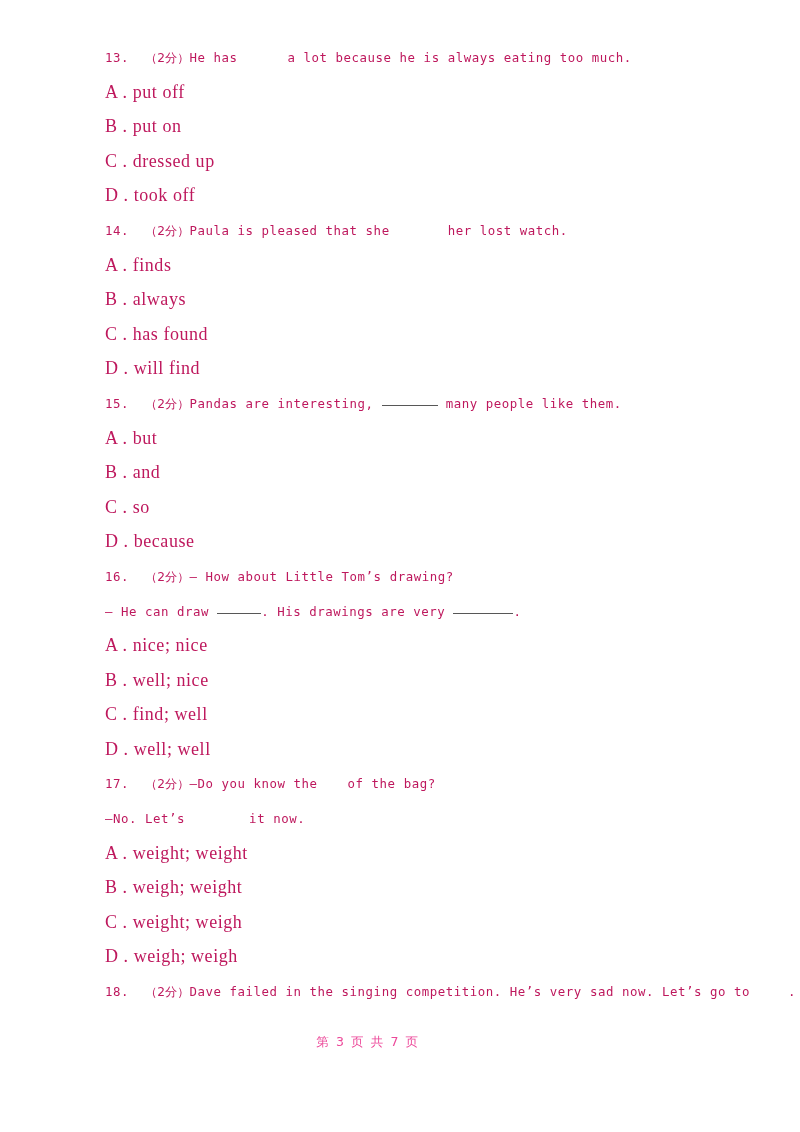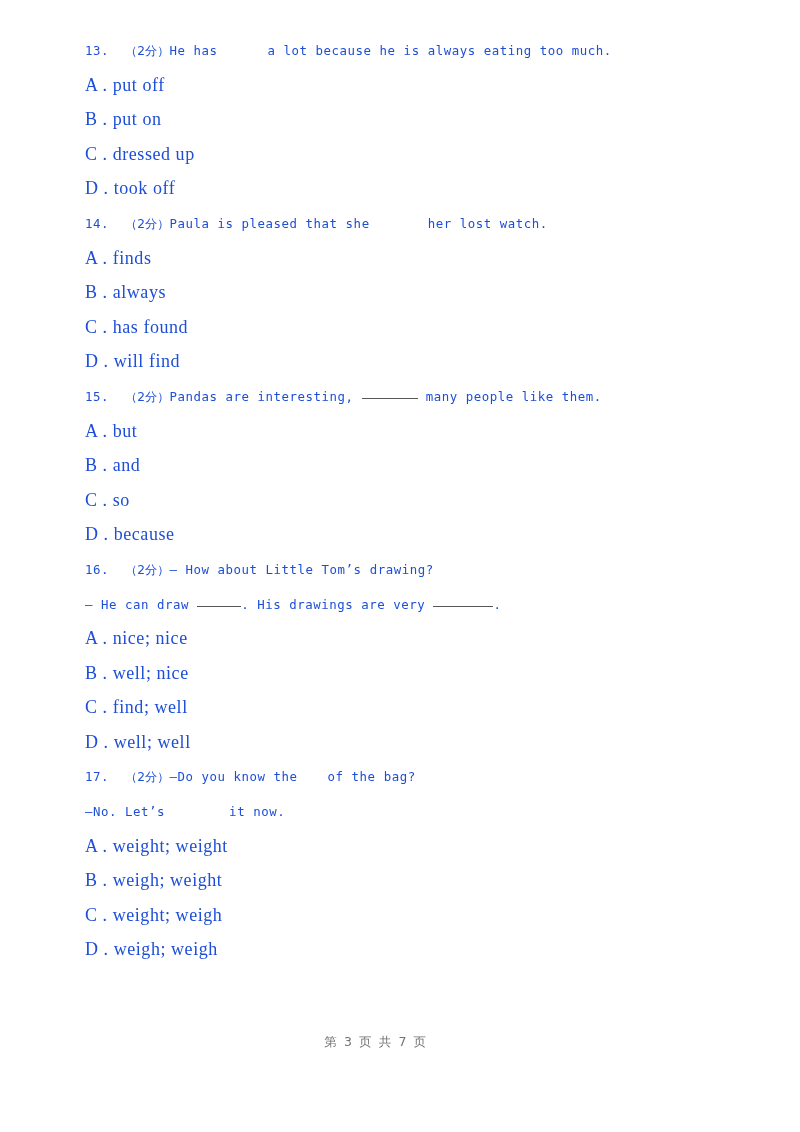--- a/index.html
+++ b/index.html
@@ -28,25 +28,26 @@
 
   #content {
     position: absolute;
     left: 85px;
     top: 41px;
     width: 680px;
   }
 
   .line {
     height: 34.6px;
-    line-height: 19px;
+    line-height: 33px;
     font-size: 12.4px;
     letter-spacing: 0.55px;
     white-space: pre;
-    color: #1d4ed8;
+    color: #be185d;
+    margin-left: 20px;
   }
 
   .qline {
     font-size: 12.4px;
   }
 
   .optline {
     font-size: 18px;
     font-family: Liberation Serif, serif;
   }
@@ -64,27 +65,27 @@
 
   .blank-rule {
     display: inline-block;
     border-bottom: 1px solid #575757;
     vertical-align: 2px;
     height: 9px;
   }
 
   #footer {
     position: absolute;
-    left: 8px;
+    left: 0;
     top: 1034px;
     width: 736px;
     text-align: center;
     font-family: "DejaVu Sans", "Liberation Sans", sans-serif;
     font-size: 12.5px;
-    color: #737373;
+    color: #ec4899;
     letter-spacing: 1.6px;
     white-space: pre;
   }
 </style>
 </head>
 <body>
 
 <div id="page">
 
   <div id="content">
@@ -114,18 +115,19 @@
     <div class="line optline"><span>C</span><span> . </span><span>find; well</span></div>
     <div class="line optline"><span>D</span><span> . </span><span>well; well</span></div>
 
     <div class="line qline"><span>17.</span><span>&nbsp;&nbsp;</span><span class="cjk">（2分）</span><span>—Do you know the</span><span class="blank-gap" style="width:30px"></span><span>of the bag?</span></div>
     <div class="line qline"><span>—No. Let’s </span><span class="blank-gap" style="width:48px"></span><span> it now.</span></div>
     <div class="line optline"><span>A</span><span> . </span><span>weight; weight</span></div>
     <div class="line optline"><span>B</span><span> . </span><span>weigh; weight</span></div>
     <div class="line optline"><span>C</span><span> . </span><span>weight; weigh</span></div>
     <div class="line optline"><span>D</span><span> . </span><span>weigh; weigh</span></div>
 
+    <div class="line qline"><span>18.</span><span>&nbsp;&nbsp;</span><span class="cjk">（2分）</span><span>Dave failed in the singing competition. He’s very sad now. Let’s go to</span><span class="blank-gap" style="width:38px"></span><span>.</span></div>
 
   </div>
 
   <div id="footer">第 3 页 共 7 页</div>
 
 </div>
 
 </body></html>

